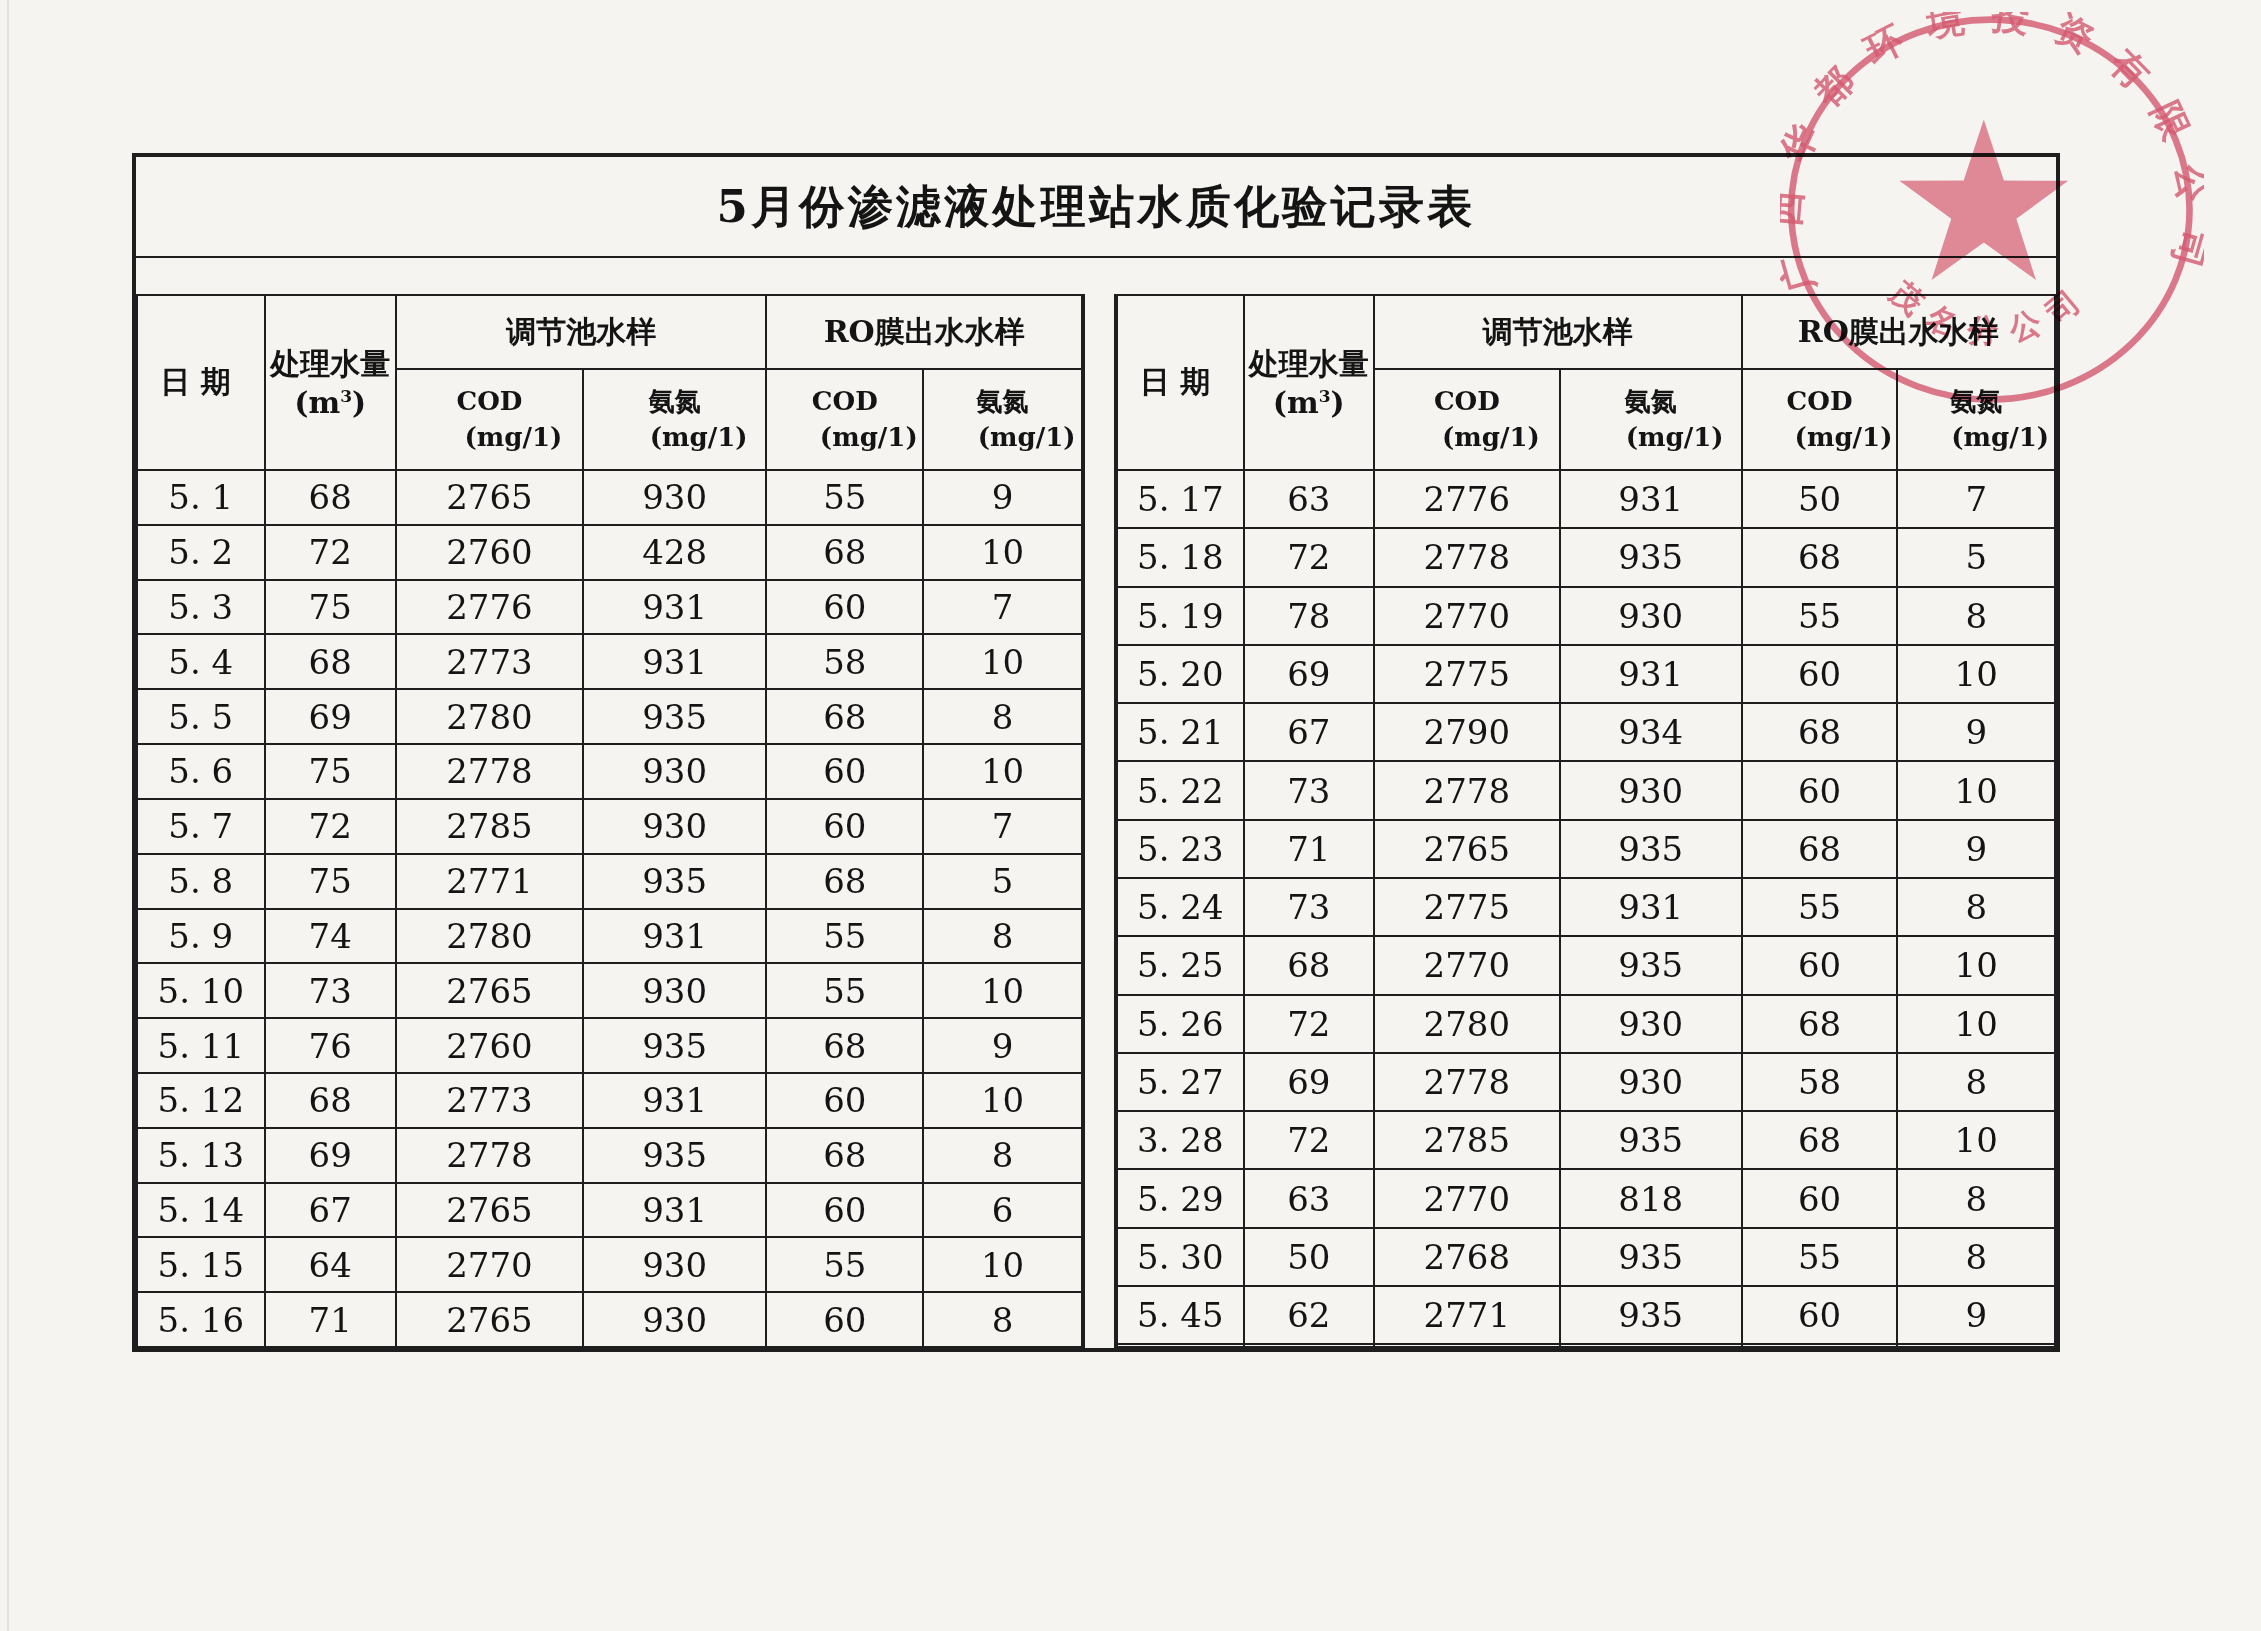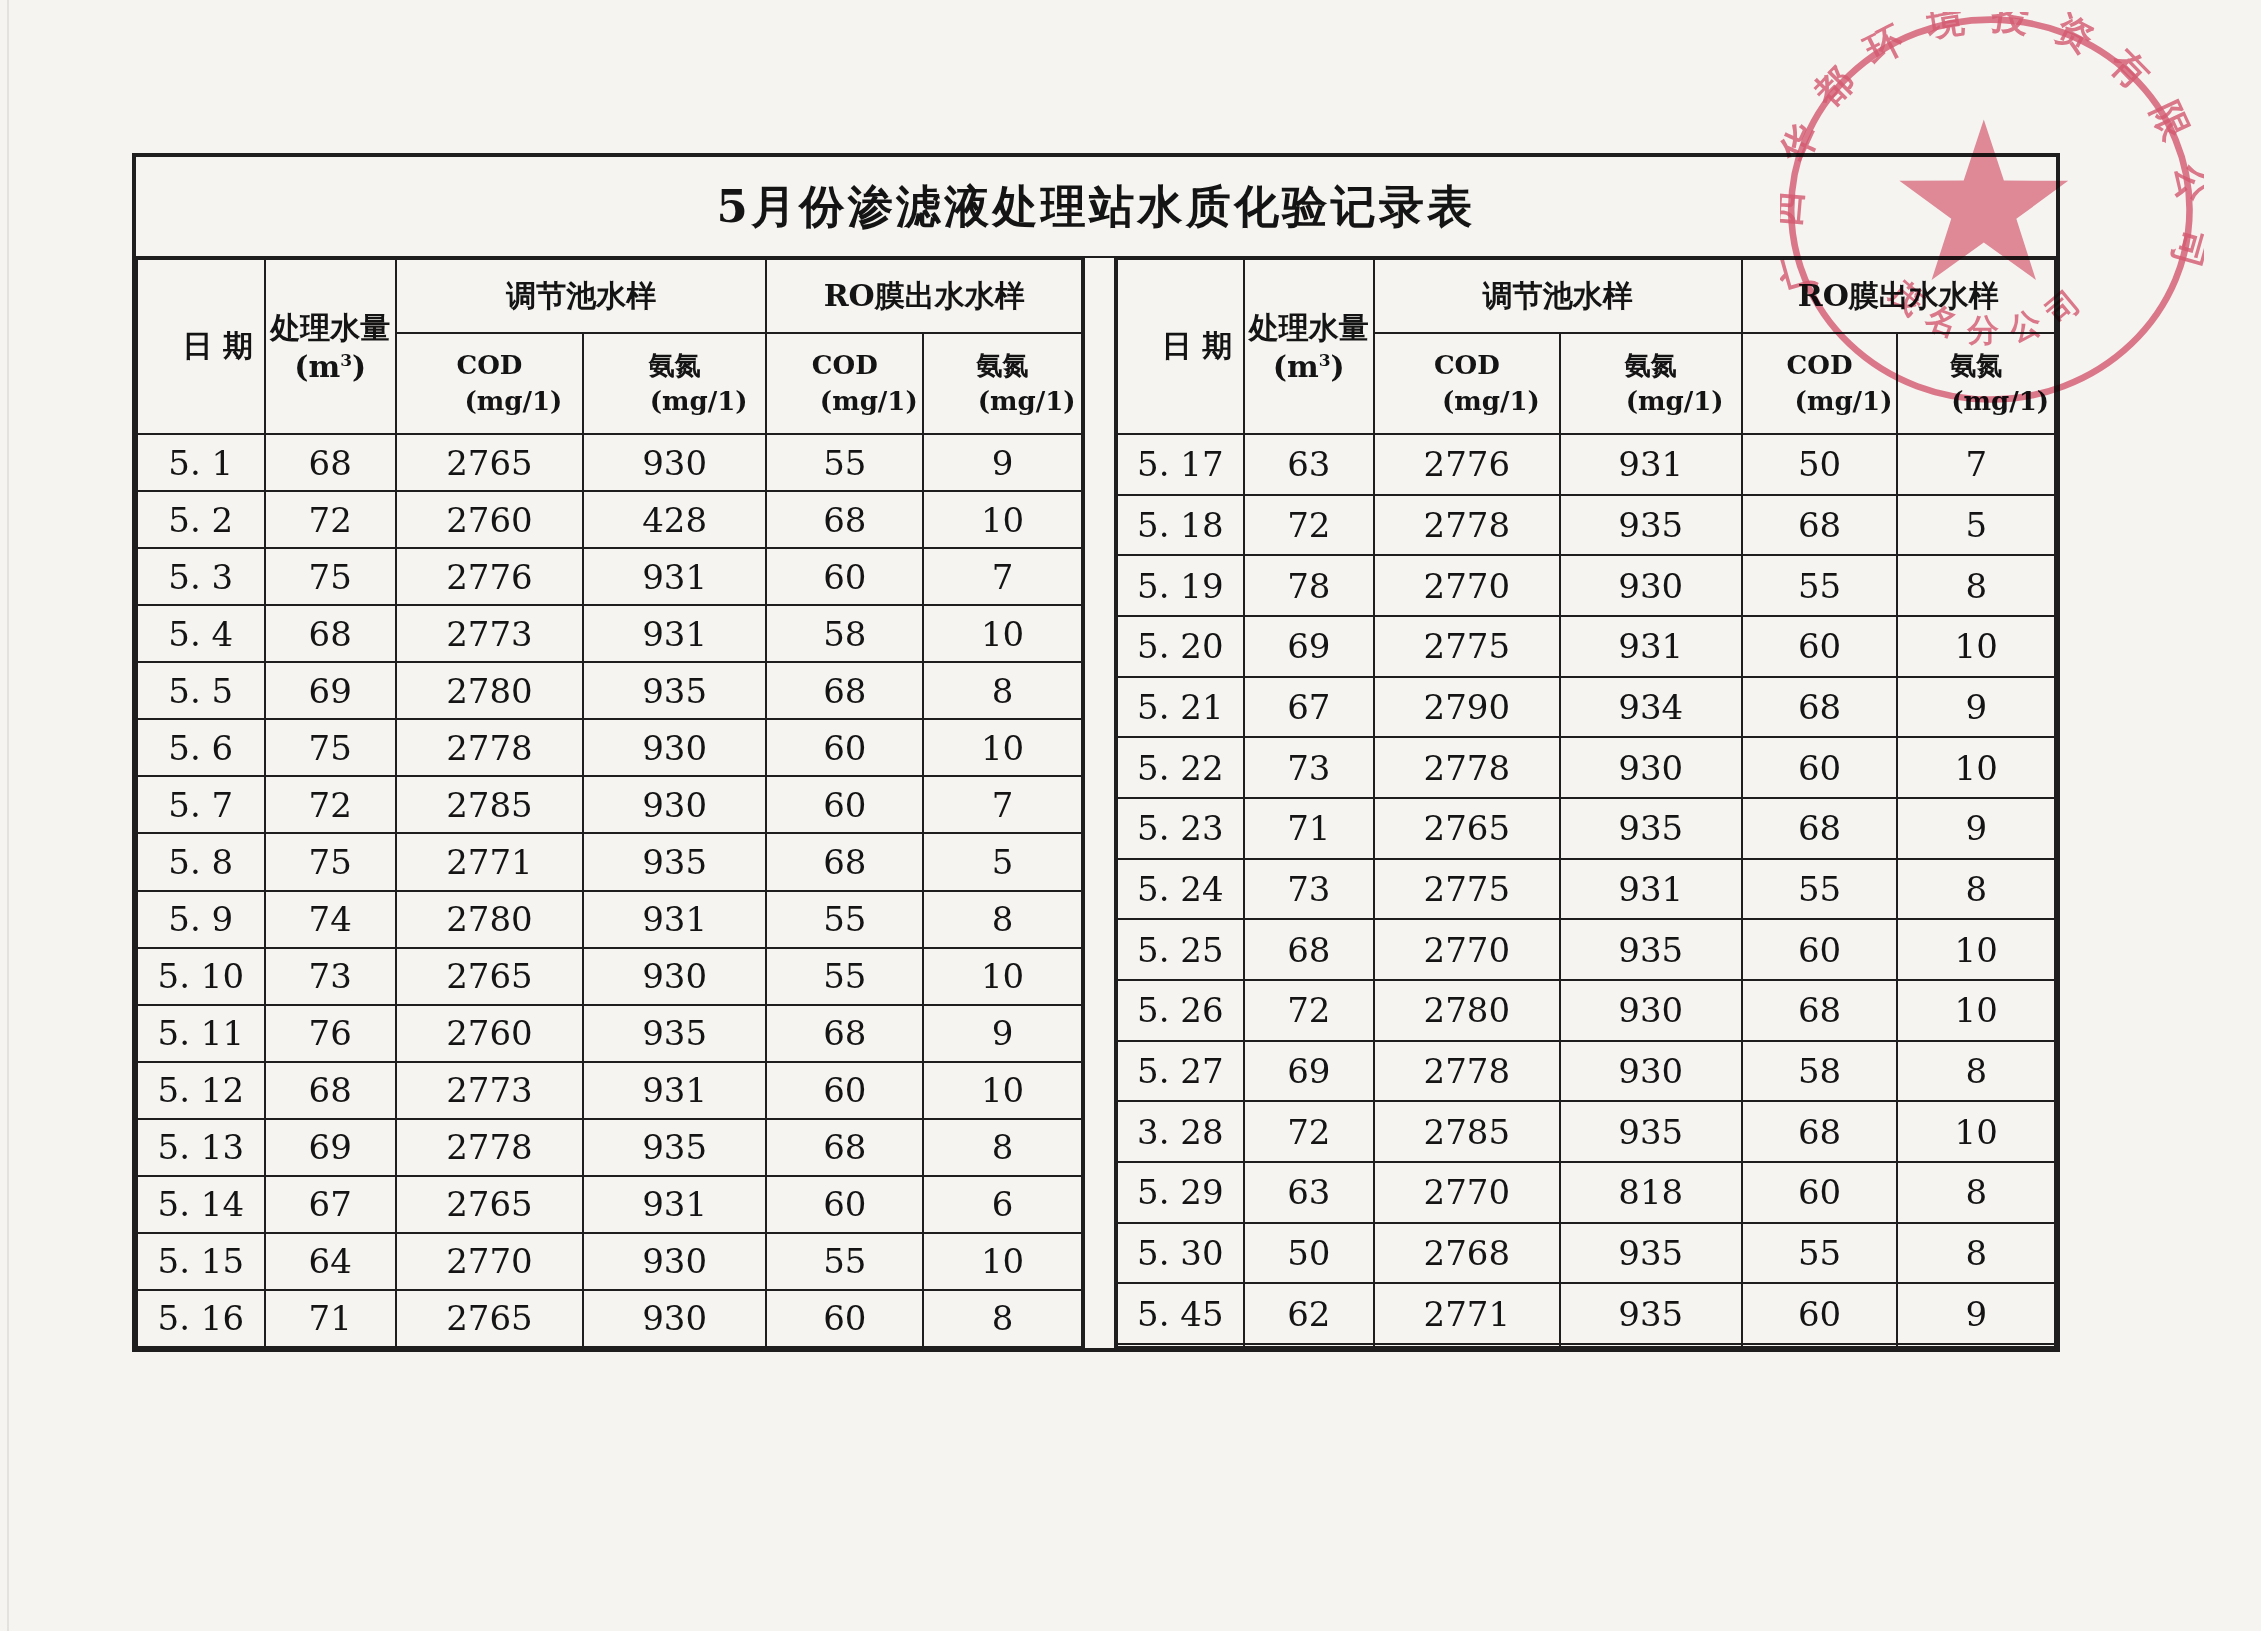--- a/index.html
+++ b/index.html
@@ -15,20 +15,21 @@
     content:""; position:absolute; left:6.6px; top:0; width:2px; height:100%;
     background:#d8d6d2; opacity:.6;
   }
   .table-wrap {
     position:absolute; left:132px; top:153px;
     width:1928px; height:1199px;
     border:4px solid #1e1e1e;
     box-sizing:border-box;
     display:flex; flex-direction:column;
     background:transparent;
+    gap:36px;
   }
   .title-row {
     height:99px; min-height:99px;
     border-bottom:2.6px solid #1e1e1e;
     display:flex; align-items:center; justify-content:center;
     font-size:45px; font-weight:700; letter-spacing:3.3px;
   }
   .tables-row { flex:1; display:flex; min-height:0; }
   .side { height:100%; }
   .side.left  { width:947px; }
@@ -39,21 +40,21 @@
     border-right:2.6px solid #1e1e1e;
   }
   table { width:100%; height:100%; border-collapse:collapse; table-layout:fixed; }
   th,td {
     border:2px solid #1e1e1e;
     text-align:center; vertical-align:middle;
     padding:0; font-weight:400;
   }
   tr.group-row th { height:72px; font-size:30px; font-weight:600; }
   tr.unit-row  th { height:99px; font-size:26px; font-weight:600; line-height:1.35;margin-left:48px; }
-  th.date-h { font-size:30px; font-weight:600; letter-spacing:10.5px;text-align:right; }
+  th.date-h { font-size:30px; font-weight:600; letter-spacing:10.5px; }
   th.vol-h  { font-size:29px; font-weight:600; line-height:1.3; }
   th.vol-h sup { font-size:17px; }
   td.c { font-size:34px; }
   .unit-line { display:block; font-size:26px; font-weight:600;padding-left:48px; }
 
   .stamp {
     position:absolute; left:1780px; top:12px;
     width:424px; height:405px;
     mix-blend-mode:multiply;
     pointer-events:none;

